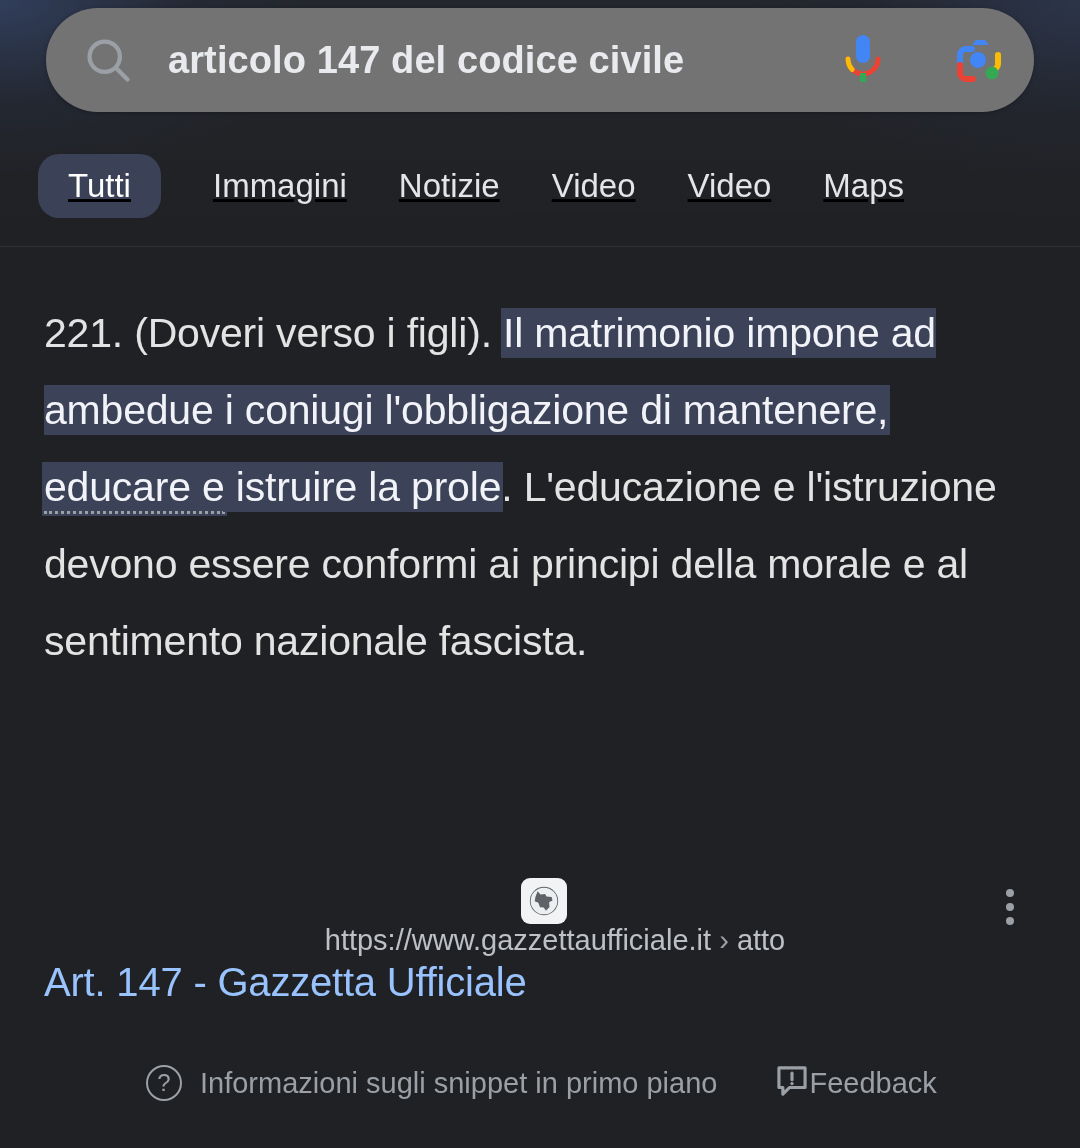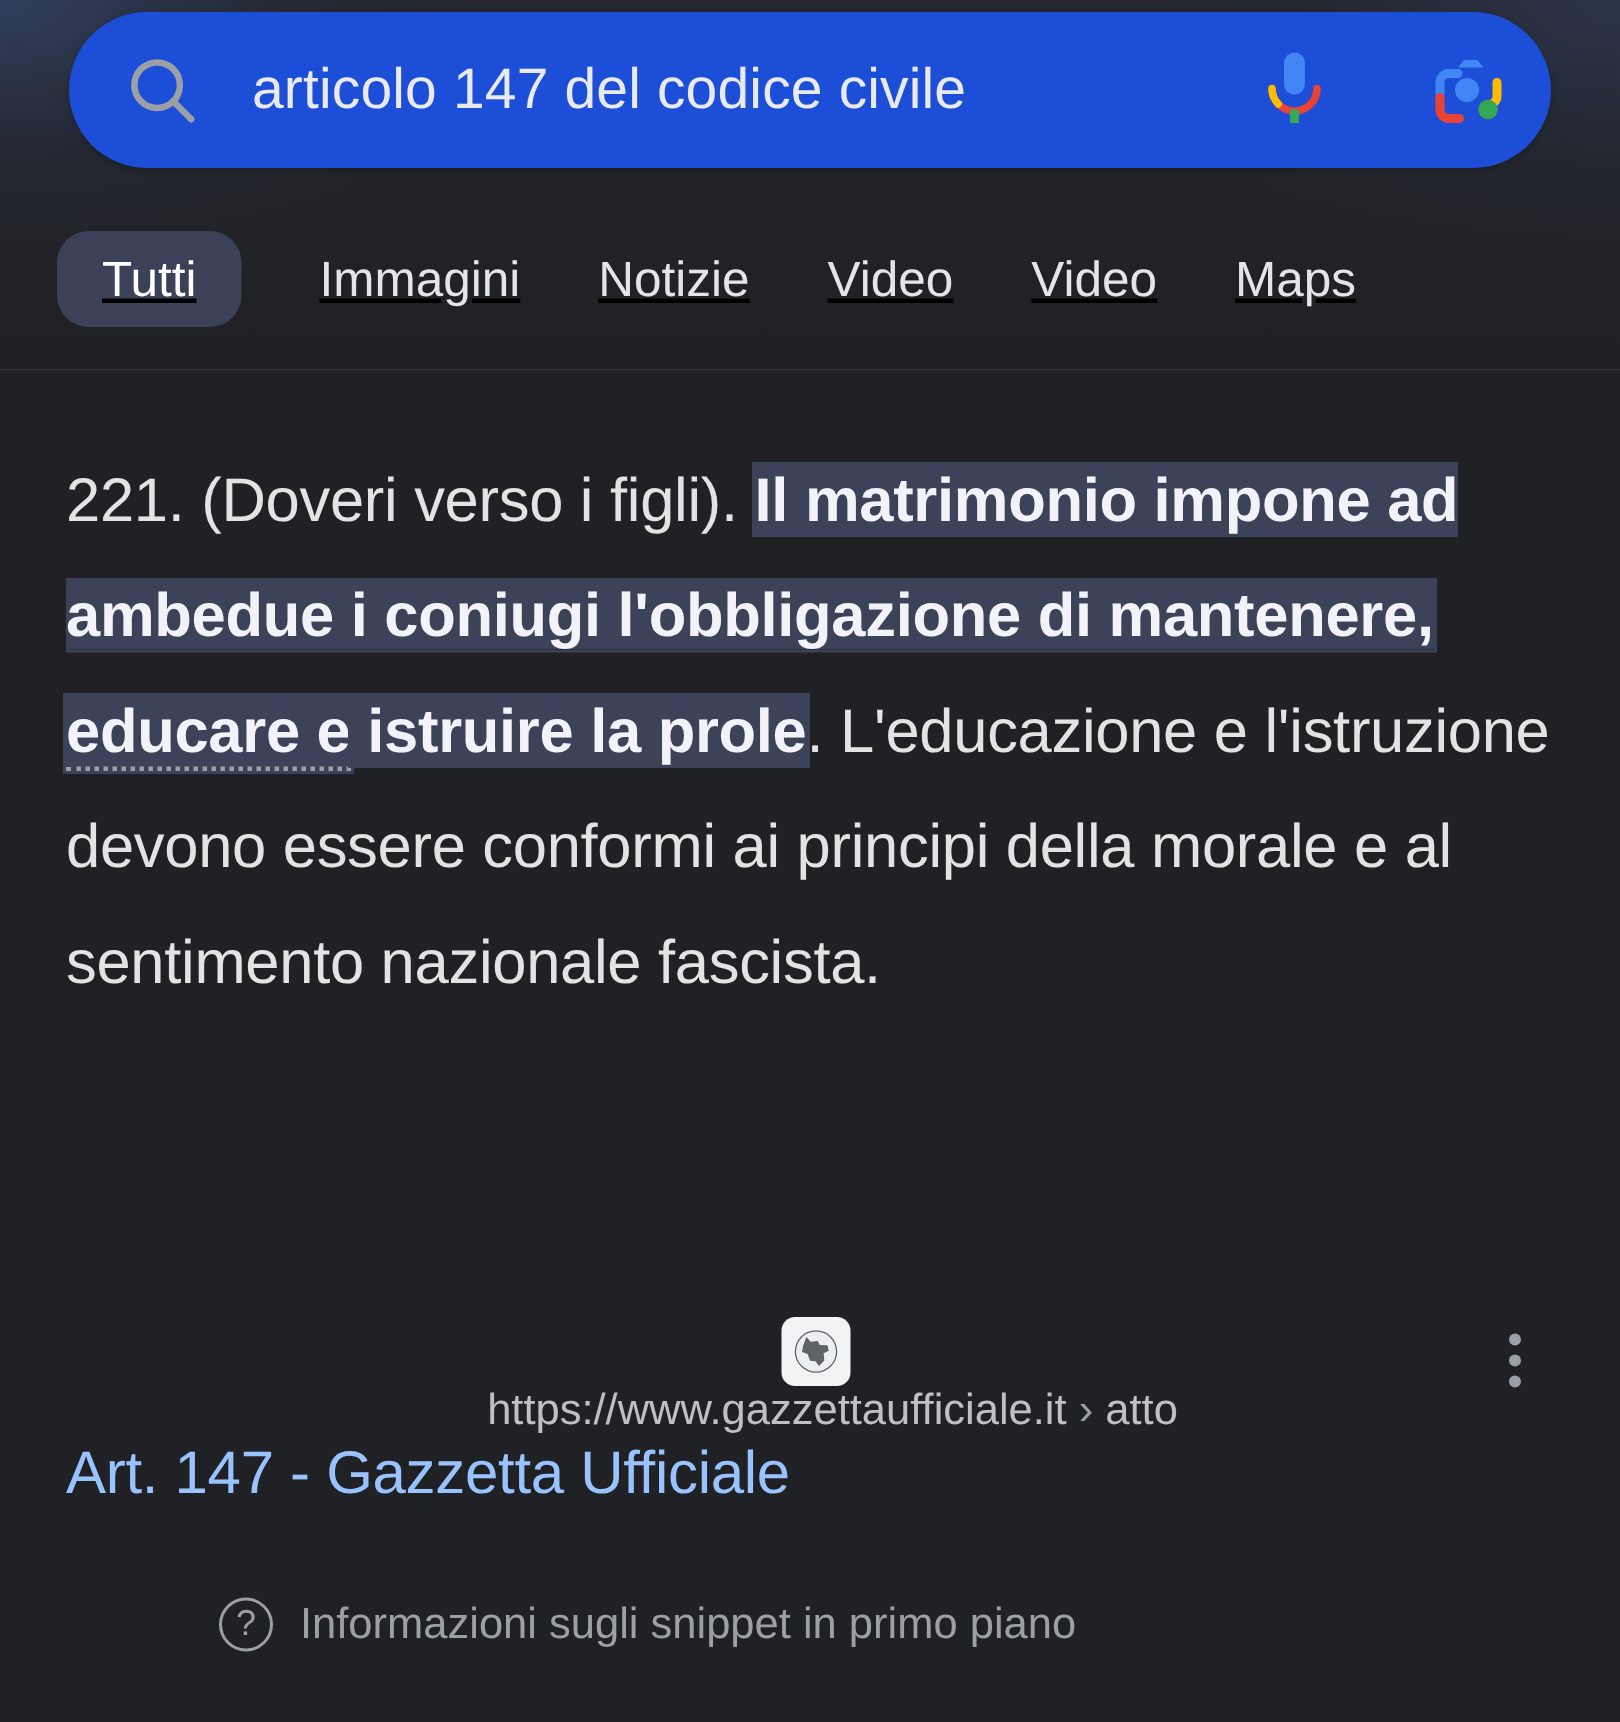--- a/index.html
+++ b/index.html
@@ -19,26 +19,27 @@
   }
 
   
   .searchbar-wrap {
     position: absolute;
     left: 46px; top: 8px;
     width: 988px; height: 104px;
   }
   .searchbar {
     width: 100%; height: 100%;
-    background: #1d4ed8;
+    background: #737373;
     border-radius: 52px;
     display: flex;
     align-items: center;
     padding: 0 28px 0 36px;
     box-shadow: 0 1px 4px rgba(0,0,0,0.25);
+    font-weight: bold;
   }
   .search-icon { width: 52px; height: 52px; flex: 0 0 52px; }
   .search-query {
     flex: 1 1 auto;
     margin-left: 34px;
     font-size: 38px;
     color: #e8eaed;
     white-space: nowrap;
     overflow: hidden;
     letter-spacing: 0.1px;
@@ -87,21 +88,21 @@
   }
   .snippet-text {
     font-size: 41px;
     line-height: 77px;
     color: #e3e3e3;
     letter-spacing: -0.2px;
   }
   .hl {
     background: #3c4257;
     color: #f1f3f8;
-    font-weight: bold;
+    font-weight: normal;
     box-shadow: 0 0 0 2px #3c4257;
   }
   .dotted {
     border-bottom: 3px dotted #9aa0a6;
     padding-bottom: 1px;
   }
 
   
   .result {
     position: absolute;
@@ -254,13 +255,23 @@
     </span>
   </div>
   <div class="result-title">Art. 147 - Gazzetta Ufficiale</div>
 </div>
 
 <div class="footer">
   <div class="about-snippets">
     <span class="q-icon">?</span>
     <span class="about-label">Informazioni sugli snippet in primo piano</span>
   </div>
+  <div class="feedback">
+    <span>
+      <svg viewBox="0 0 26 26" width="34" height="34">
+        <path d="M3 3 h20 v15 h-12 l-5 5 v-5 h-3 z" fill="none" stroke="#9aa0a6" stroke-width="2.4" stroke-linejoin="round"></path>
+        <line x1="13" y1="7" x2="13" y2="12" stroke="#9aa0a6" stroke-width="2.4" stroke-linecap="round"></line>
+        <circle cx="13" cy="15" r="1.3" fill="#9aa0a6"></circle>
+      </svg>
+    </span>
+    <span class="feedback-label">Feedback</span>
+  </div>
 </div>
 
 </body></html>

